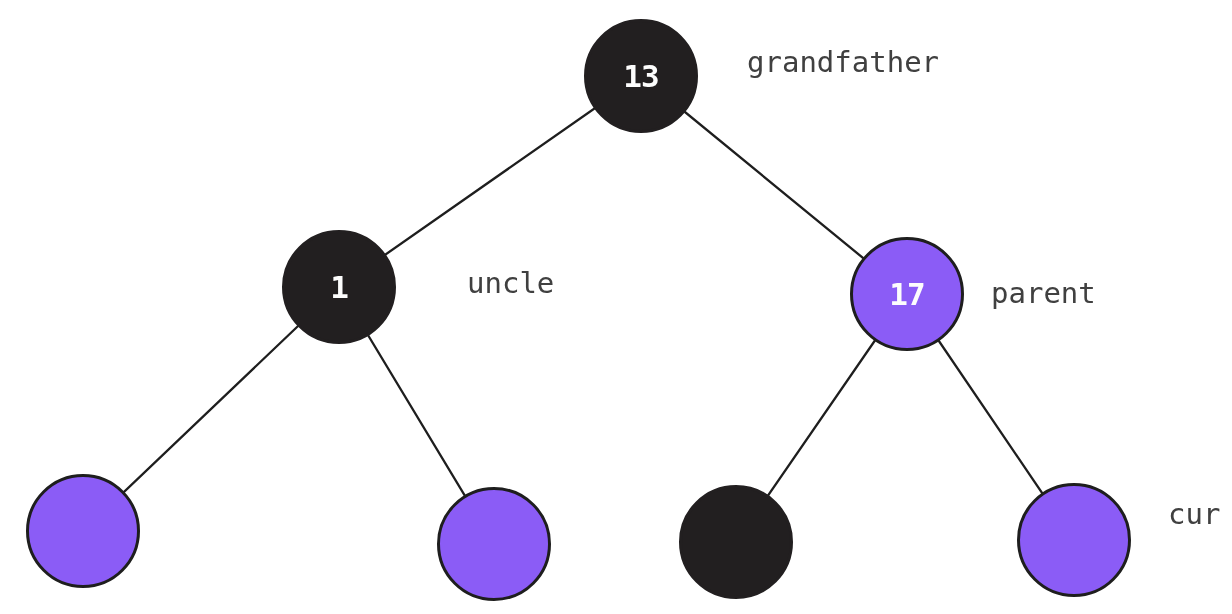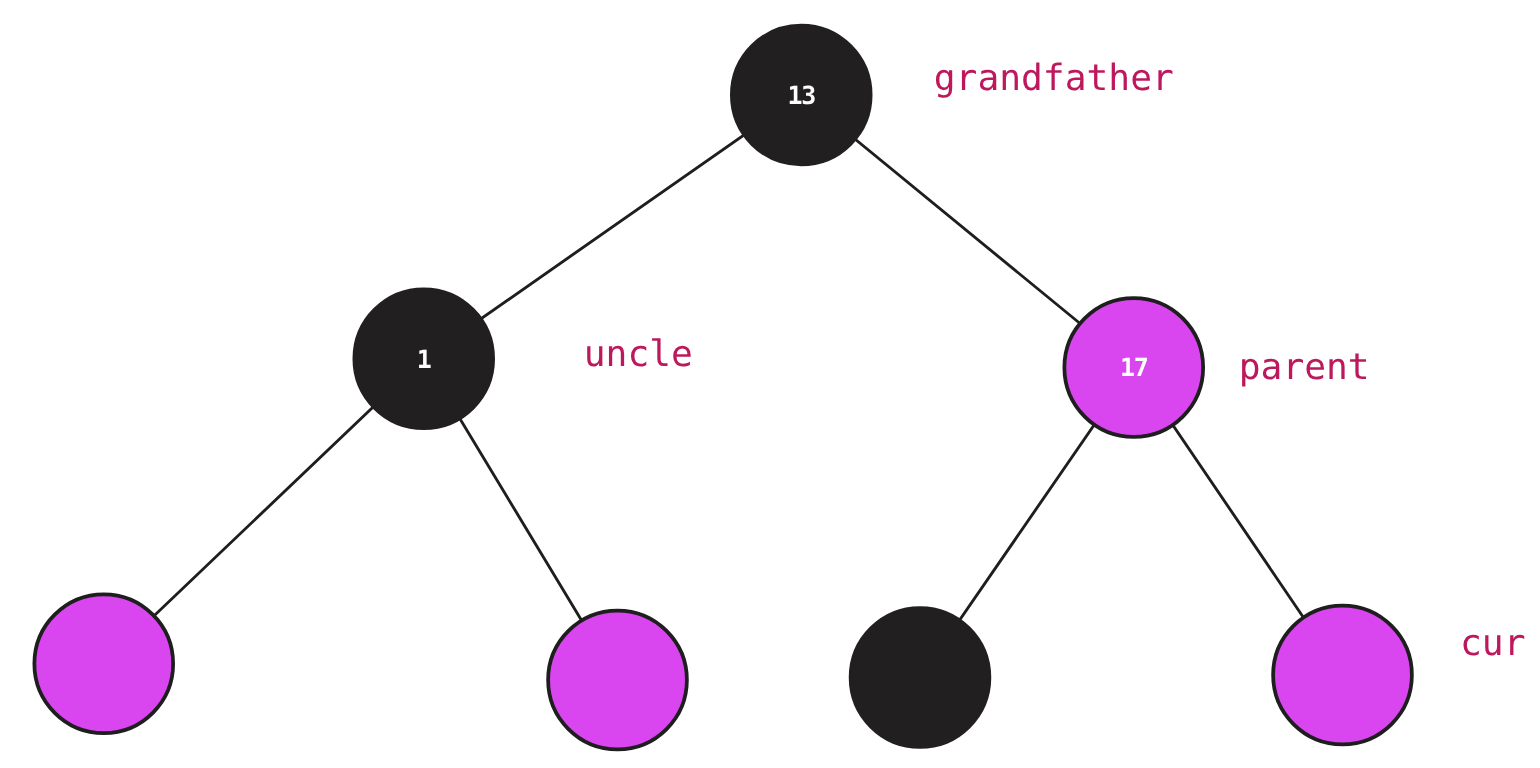--- a/index.html
+++ b/index.html
@@ -35,35 +35,35 @@
     box-sizing: border-box;
     display: flex;
     align-items: center;
     justify-content: center;
   }
   .node.black {
     background: #221f20;
     border: 3px solid #221f20;
   }
   .node.red {
-    background: #d946ef;
+    background: #8b5cf6;
     border: 3px solid #1e1e1e;
   }
   .node-value {
     color: #fdfdfd;
     font-weight: bold;
-    font-size: 20px;
+    font-size: 31px;
     line-height: 1;
     letter-spacing: -1px;
     text-align: center;
   }
   .node-label {
     position: absolute;
     z-index: 2;
-    color: #be185d;
+    color: #404040;
     font-size: 29px;
     line-height: 30px;
     white-space: nowrap;
   }
 </style>
 </head>
 <body>
 
 <div class="canvas">
 

